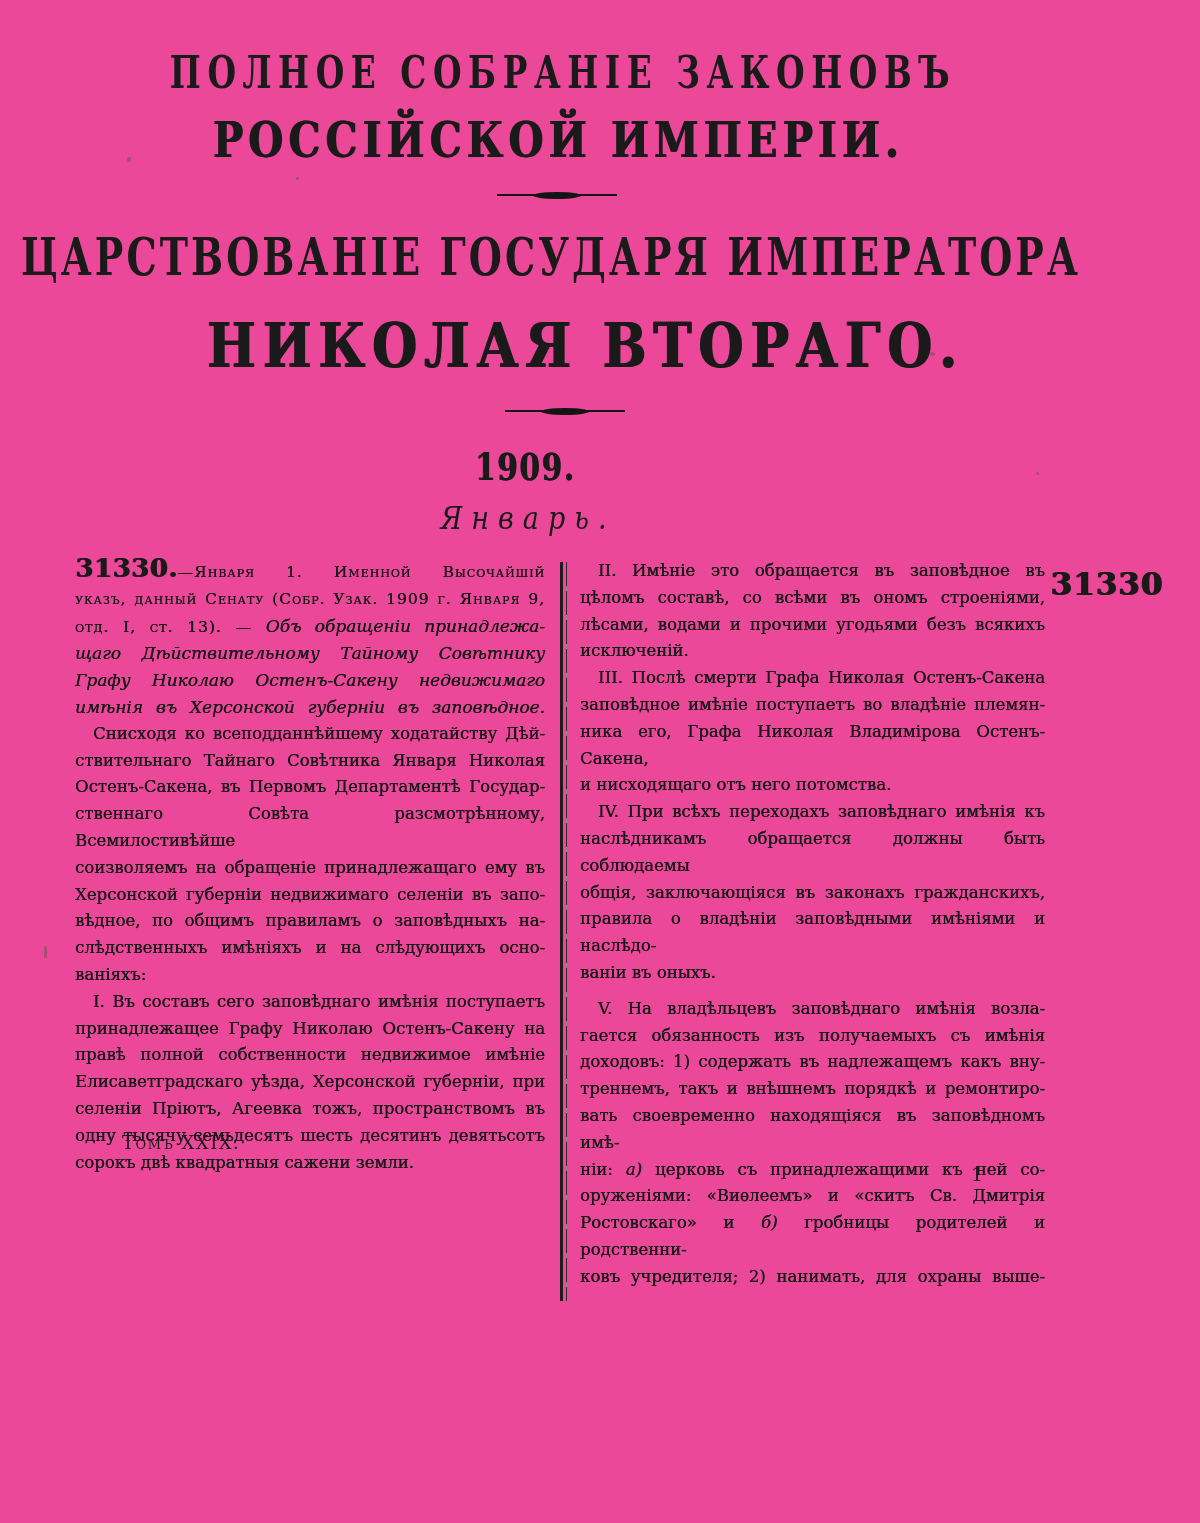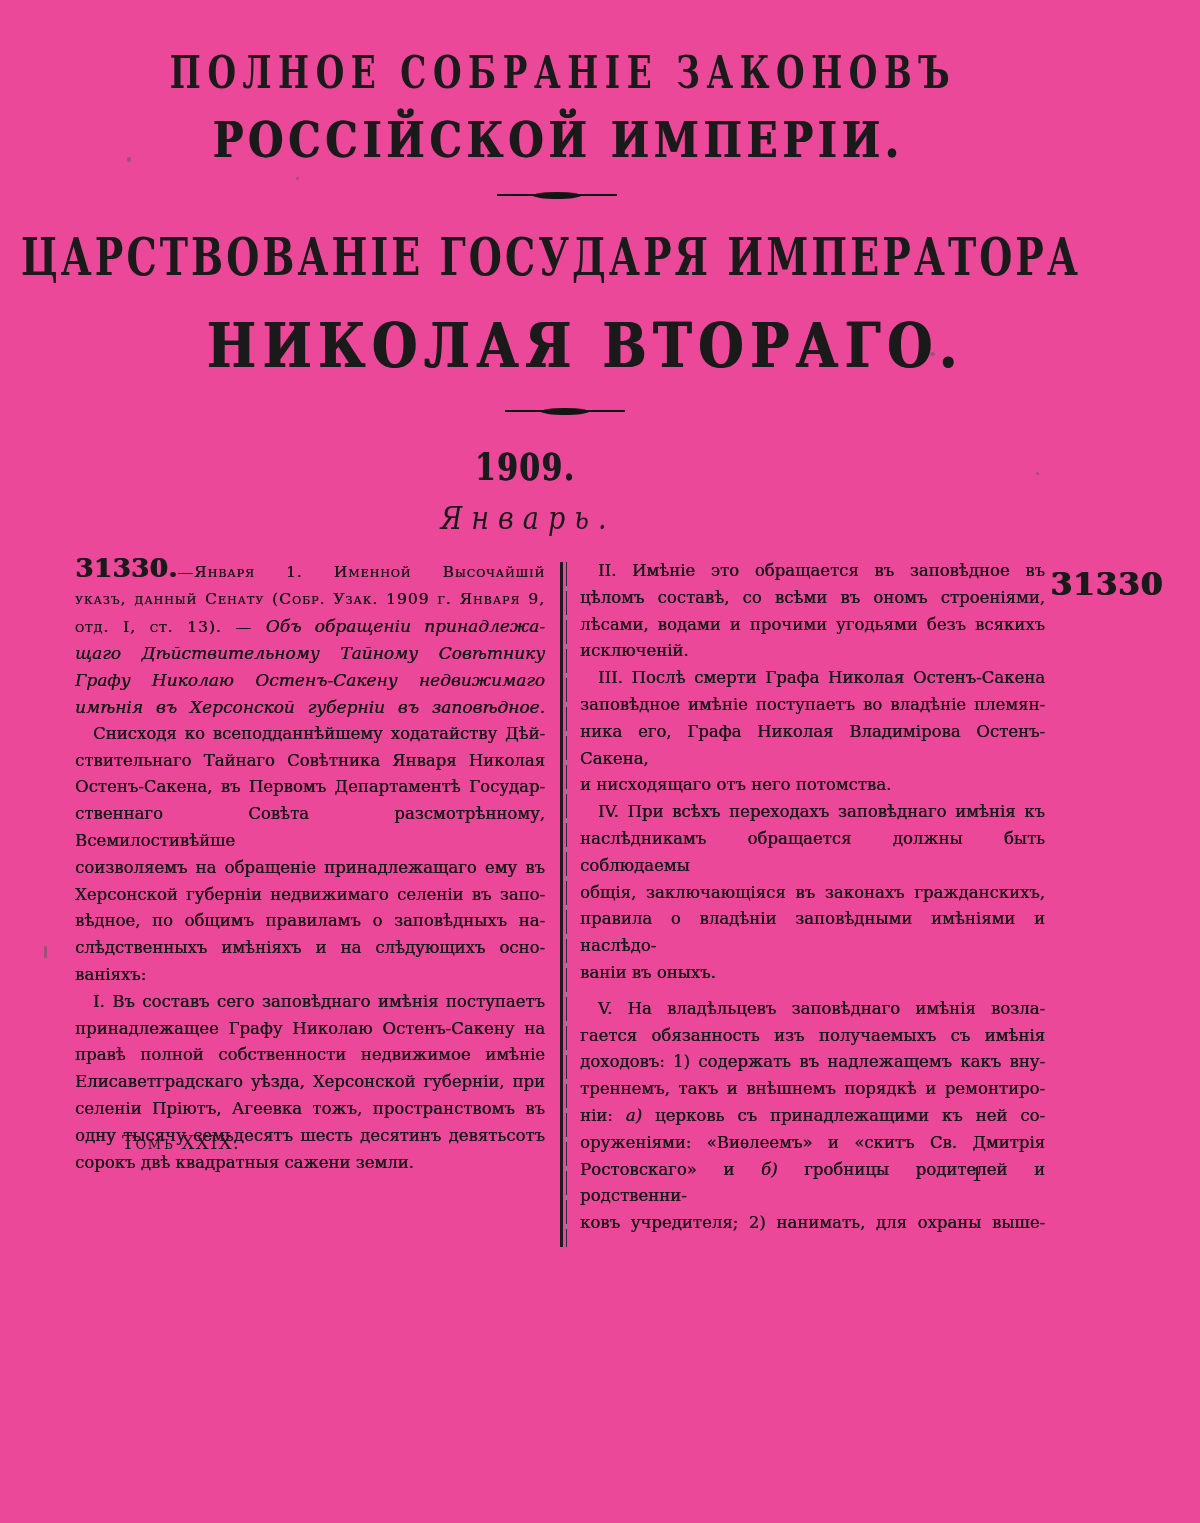--- a/index.html
+++ b/index.html
@@ -134,20 +134,21 @@
       <div class="bline ind">IV. При всѣхъ переходахъ заповѣднаго имѣнія къ</div>
       <div class="bline">наслѣдникамъ обращается должны быть соблюдаемы</div>
       <div class="bline">общія, заключающіяся въ законахъ гражданскихъ,</div>
       <div class="bline">правила о владѣніи заповѣдными имѣніями и наслѣдо-</div>
       <div class="bline endp">ваніи въ оныхъ.</div>
 
       <div class="bline ind gap-top">V. На владѣльцевъ заповѣднаго имѣнія возла-</div>
       <div class="bline">гается обязанность изъ получаемыхъ съ имѣнія</div>
       <div class="bline">доходовъ: 1) содержать въ надлежащемъ какъ вну-</div>
       <div class="bline">треннемъ, такъ и внѣшнемъ порядкѣ и ремонтиро-</div>
+      <div class="bline">вать своевременно находящіяся въ заповѣдномъ имѣ-</div>
       <div class="bline"><span>ніи: </span><span class="it">а)</span><span> церковь съ принадлежащими къ ней со-</span></div>
       <div class="bline">оруженіями: «Виѳлеемъ» и «скитъ Св. Дмитрія</div>
       <div class="bline"><span>Ростовскаго» и </span><span class="it">б)</span><span> гробницы родителей и родственни-</span></div>
       <div class="bline">ковъ учредителя; 2) нанимать, для охраны выше-</div>
     </div>
 
   </div>
 
   <div class="footer-vol">Томъ XXIX.</div>
   <div class="footer-page">1</div>

